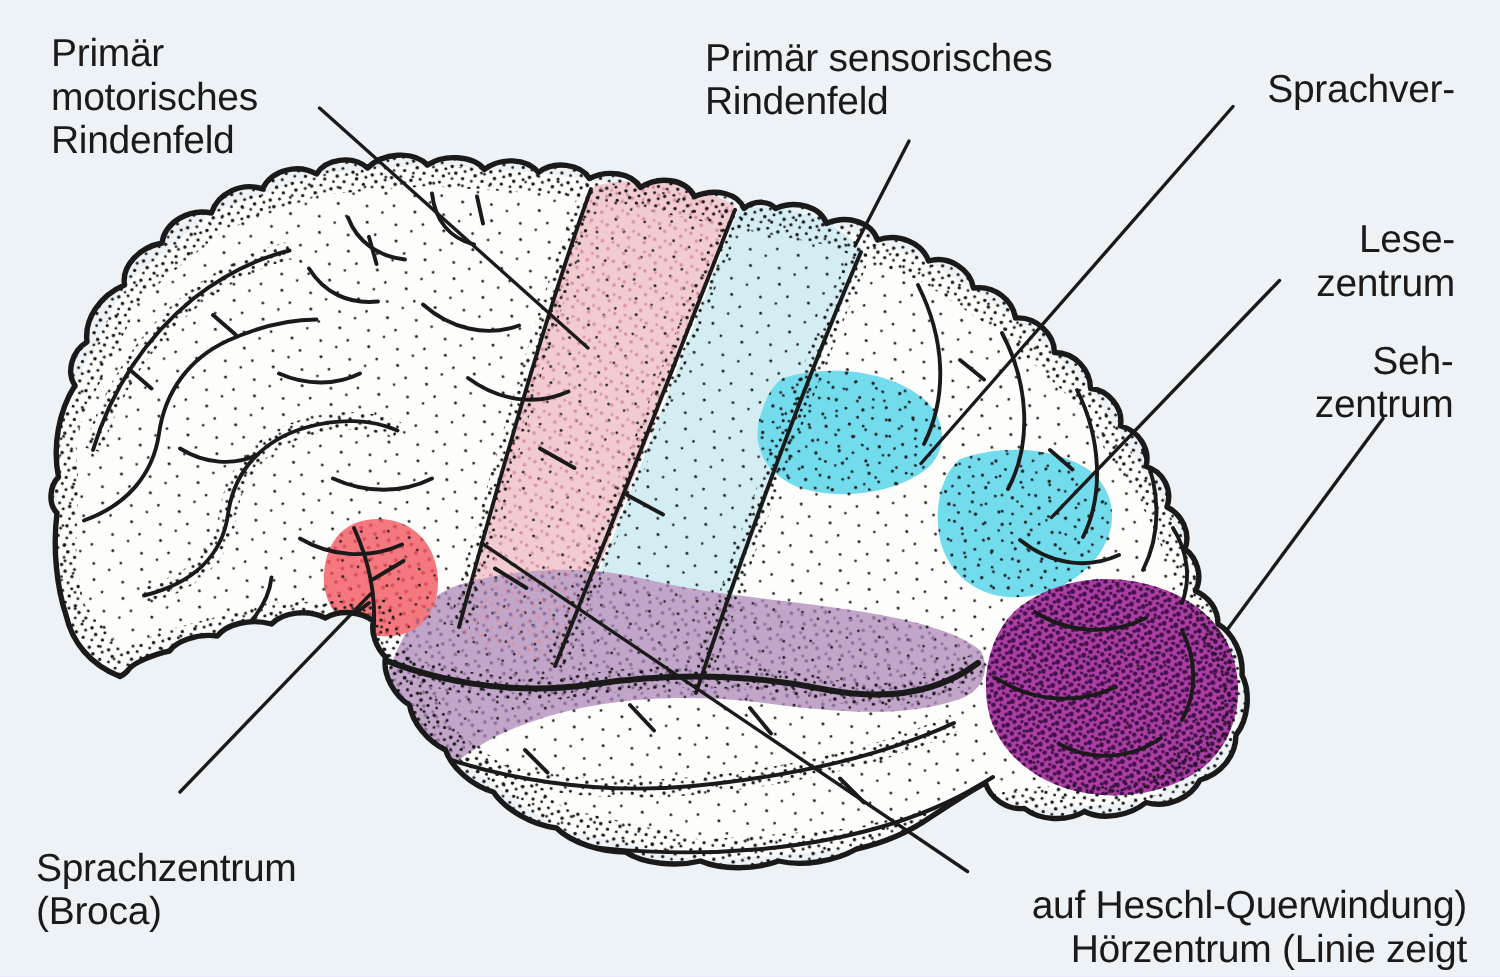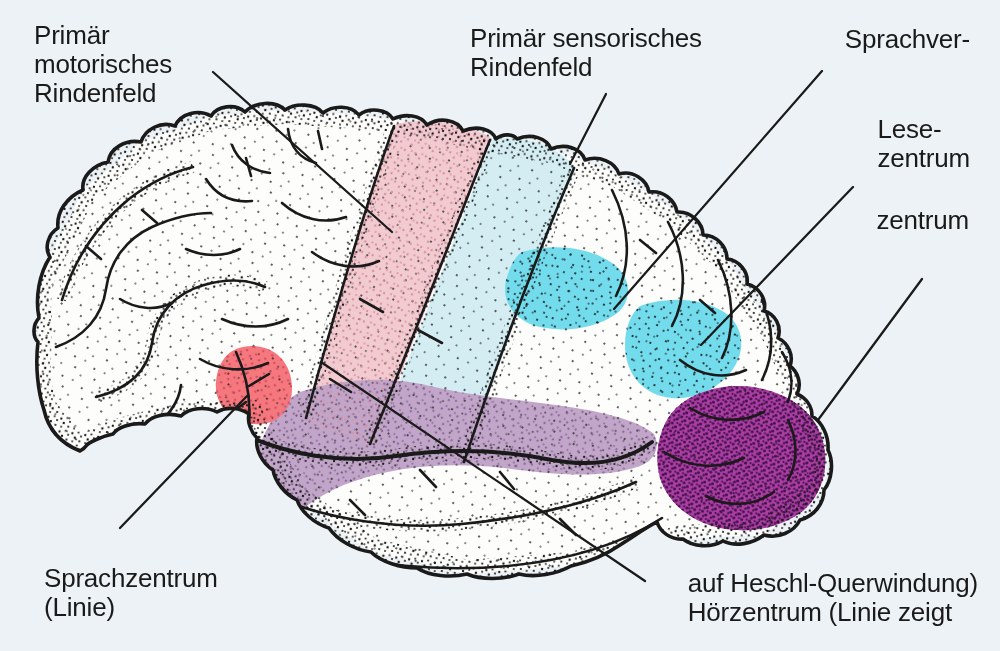--- a/index.html
+++ b/index.html
@@ -1,21 +1,21 @@
 <!DOCTYPE html>
 <html><head>
 <meta charset="utf-8">
 <style>
   html,body{margin:0;padding:0;}
   body{font-family:"Liberation Sans",sans-serif;}
   .stage{position:relative;width:1000px;height:651px;overflow:hidden;background:#c4b5fd;}
   .stage svg{position:absolute;left:0;top:0;}
   .lbl{position:absolute;font-size:26px;line-height:29px;letter-spacing:-0.2px;
        color:#1a1a1a;white-space:nowrap;}
-  .lbl.right{text-align:left;}
+  .lbl.right{text-align:right;margin-top:20px;}
 </style>
 </head>
 <body>
 
 <div class="stage">
 
 <svg width="1000" height="651" viewBox="0 0 1000 651">
   <defs>
     <clipPath id="brainClip">
       <path d="M 80,451 C 60,443 48,428 44,410 C 38,392 35,366 38,342 C 32,336 33,324 39,318
@@ -209,32 +209,33 @@
 
 <div class="lbl" style="left:470px;top:24px">
   <div>Primär sensorisches</div>
   <div>Rindenfeld</div>
 </div>
 
 <div class="lbl right" style="right:30px;top:25px">
   <div>Sprachver-</div>
 </div>
 
-<div class="lbl right" style="right:30px;top:115px">
+<div class="lbl right" style="right:30px;top:125px">
   <div>Lese-</div>
   <div>zentrum</div>
 </div>
 
 <div class="lbl right" style="right:31px;top:206px">
+  <div>Seh-</div>
   <div>zentrum</div>
 </div>
 
-<div class="lbl" style="left:44px;top:564px">
+<div class="lbl" style="left:24px;top:564px">
   <div>Sprachzentrum</div>
-  <div>(Linie)</div>
+  <div>(Broca)</div>
 </div>
 
 <div class="lbl right" style="right:22px;top:569px">
   <div>auf Heschl-Querwindung)</div>
   <div>Hörzentrum (Linie zeigt</div>
 </div>
 
 </div>
 
 </body></html>

